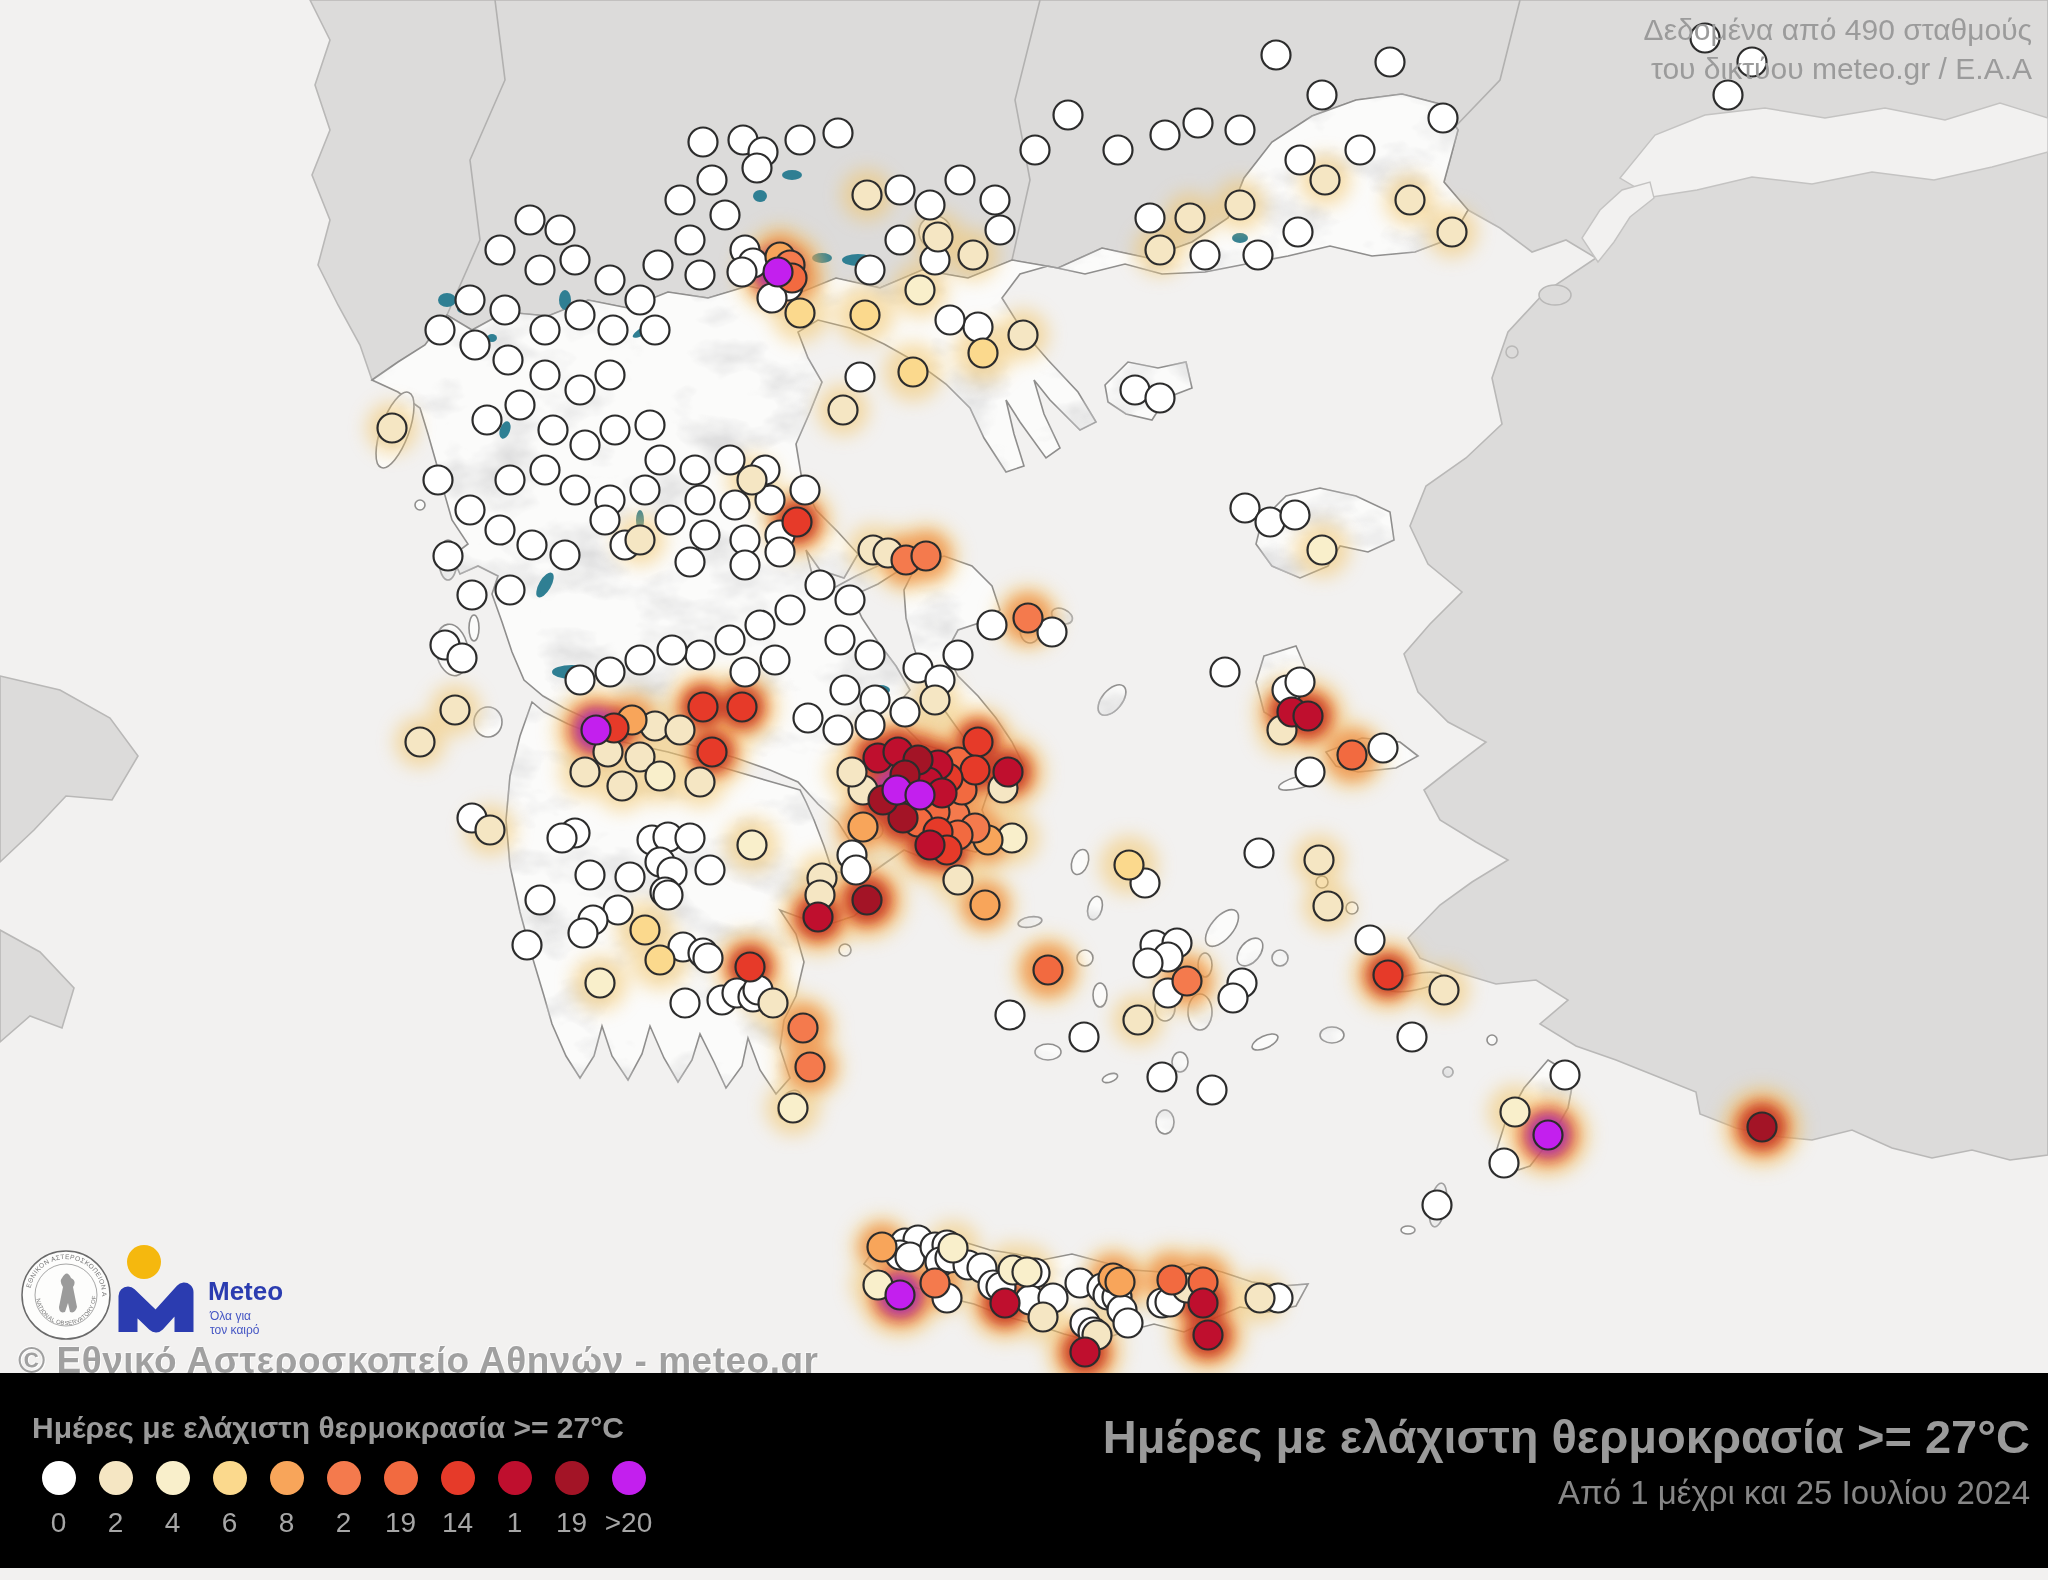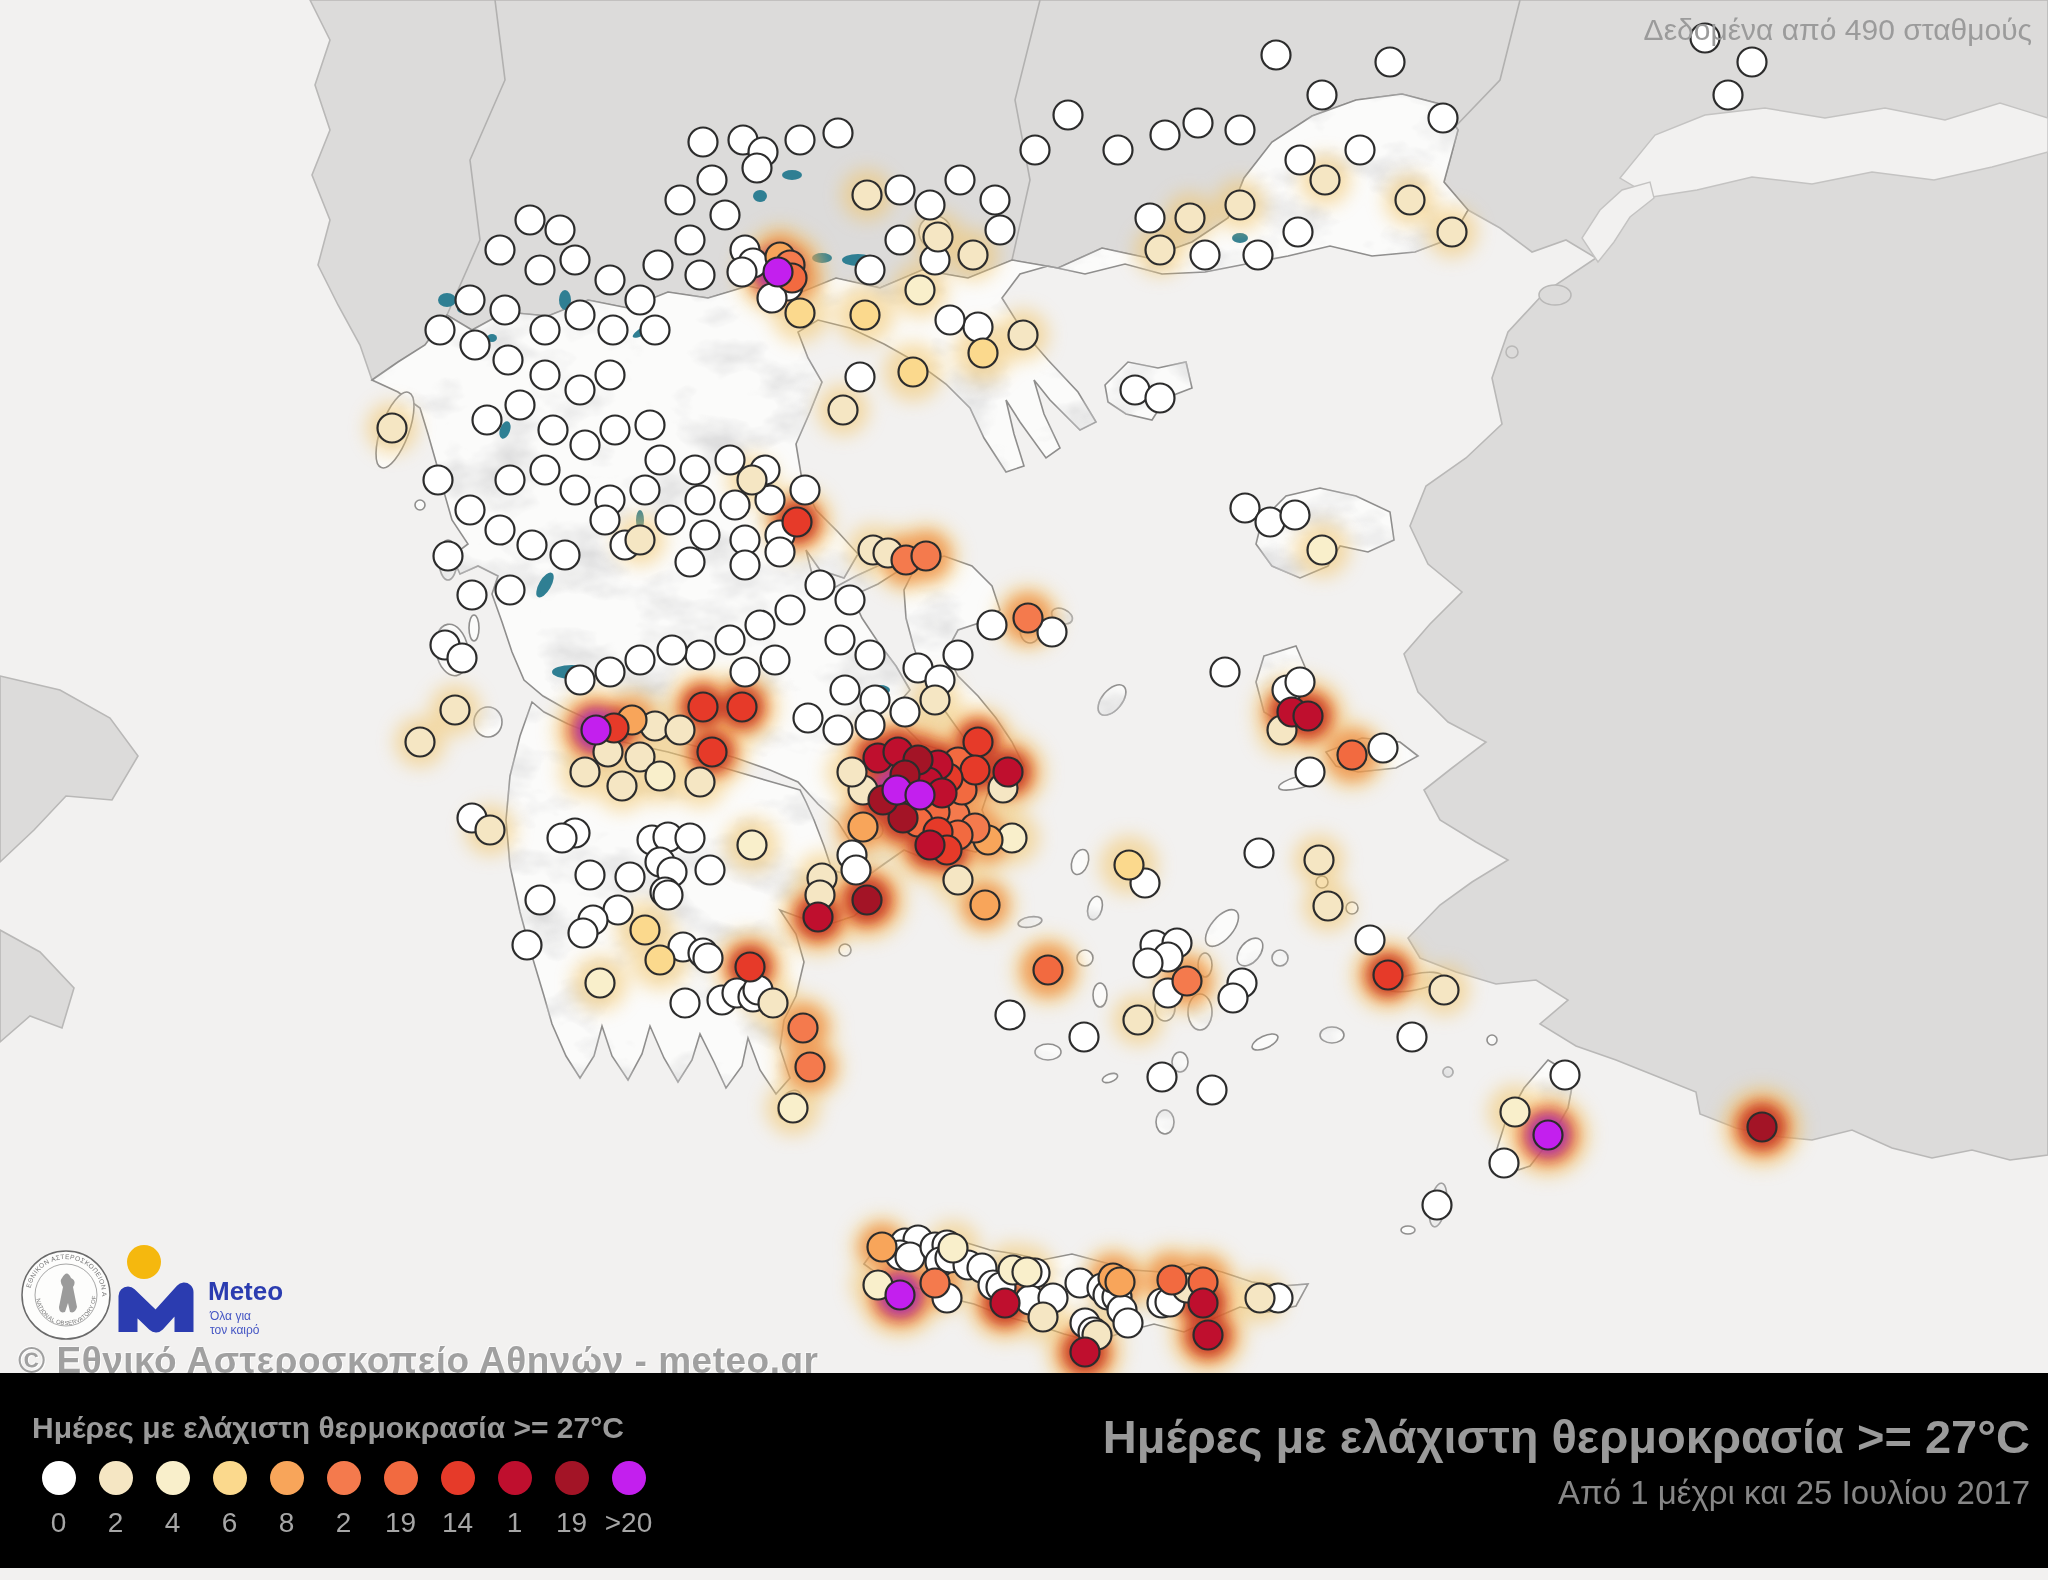--- a/index.html
+++ b/index.html
@@ -766,20 +766,21 @@
         <circle cx="596" cy="730" r="14.5" fill="#c31fee" stroke="#2c2c2c" stroke-width="2.2"></circle>
         <circle cx="897" cy="790" r="14.5" fill="#c31fee" stroke="#2c2c2c" stroke-width="2.2"></circle>
         <circle cx="920" cy="795" r="14.5" fill="#c31fee" stroke="#2c2c2c" stroke-width="2.2"></circle>
         <circle cx="1548" cy="1135" r="14.5" fill="#c31fee" stroke="#2c2c2c" stroke-width="2.2"></circle>
         <circle cx="900" cy="1295" r="14.5" fill="#c31fee" stroke="#2c2c2c" stroke-width="2.2"></circle>
       </g>
   </svg>
 
   <div class="attribution">
     <div>Δεδομένα από 490 σταθμούς</div>
+    <div>του δικτύου meteo.gr / Ε.Α.Α</div>
   </div>
 
   <svg id="logos" width="340" height="115" viewBox="0 0 340 115">
     <g>
       <circle cx="50" cy="57" r="44" fill="#fdfdfc" stroke="#6a6a6a" stroke-width="1.5"></circle>
       <circle cx="50" cy="57" r="31" fill="none" stroke="#909090" stroke-width="0.8"></circle>
       <path id="seal-arc-top" d="M 14 57 A 36 36 0 1 1 86 57" fill="none"></path>
       <path id="seal-arc-bot" d="M 20 57 A 30 30 0 0 0 80 57" fill="none"></path>
       <text font-size="6.6" fill="#777" letter-spacing="0.4">
         <textPath id="seal-text-top" href="#seal-arc-top" startOffset="6%">ΕΘΝΙΚΟΝ ΑΣΤΕΡΟΣΚΟΠΕΙΟΝ ΑΘΗΝΩΝ</textPath>
@@ -845,17 +846,17 @@
             <div class="legend-label">19</div>
           </div>
           <div class="legend-cell">
             <div class="legend-swatch" style="background: rgb(195, 31, 238);"></div>
             <div class="legend-label">&gt;20</div>
           </div>
         </div>
     </div>
     <div id="footer-right">
       <div id="footer-title">Ημέρες με ελάχιστη θερμοκρασία &gt;= 27°C</div>
-      <div id="footer-subtitle">Από 1 μέχρι και 25 Ιουλίου 2017</div>
+      <div id="footer-subtitle">Από 1 μέχρι και 25 Ιουλίου 2024</div>
     </div>
   </div>
 
 </div>
 
 </body></html>

